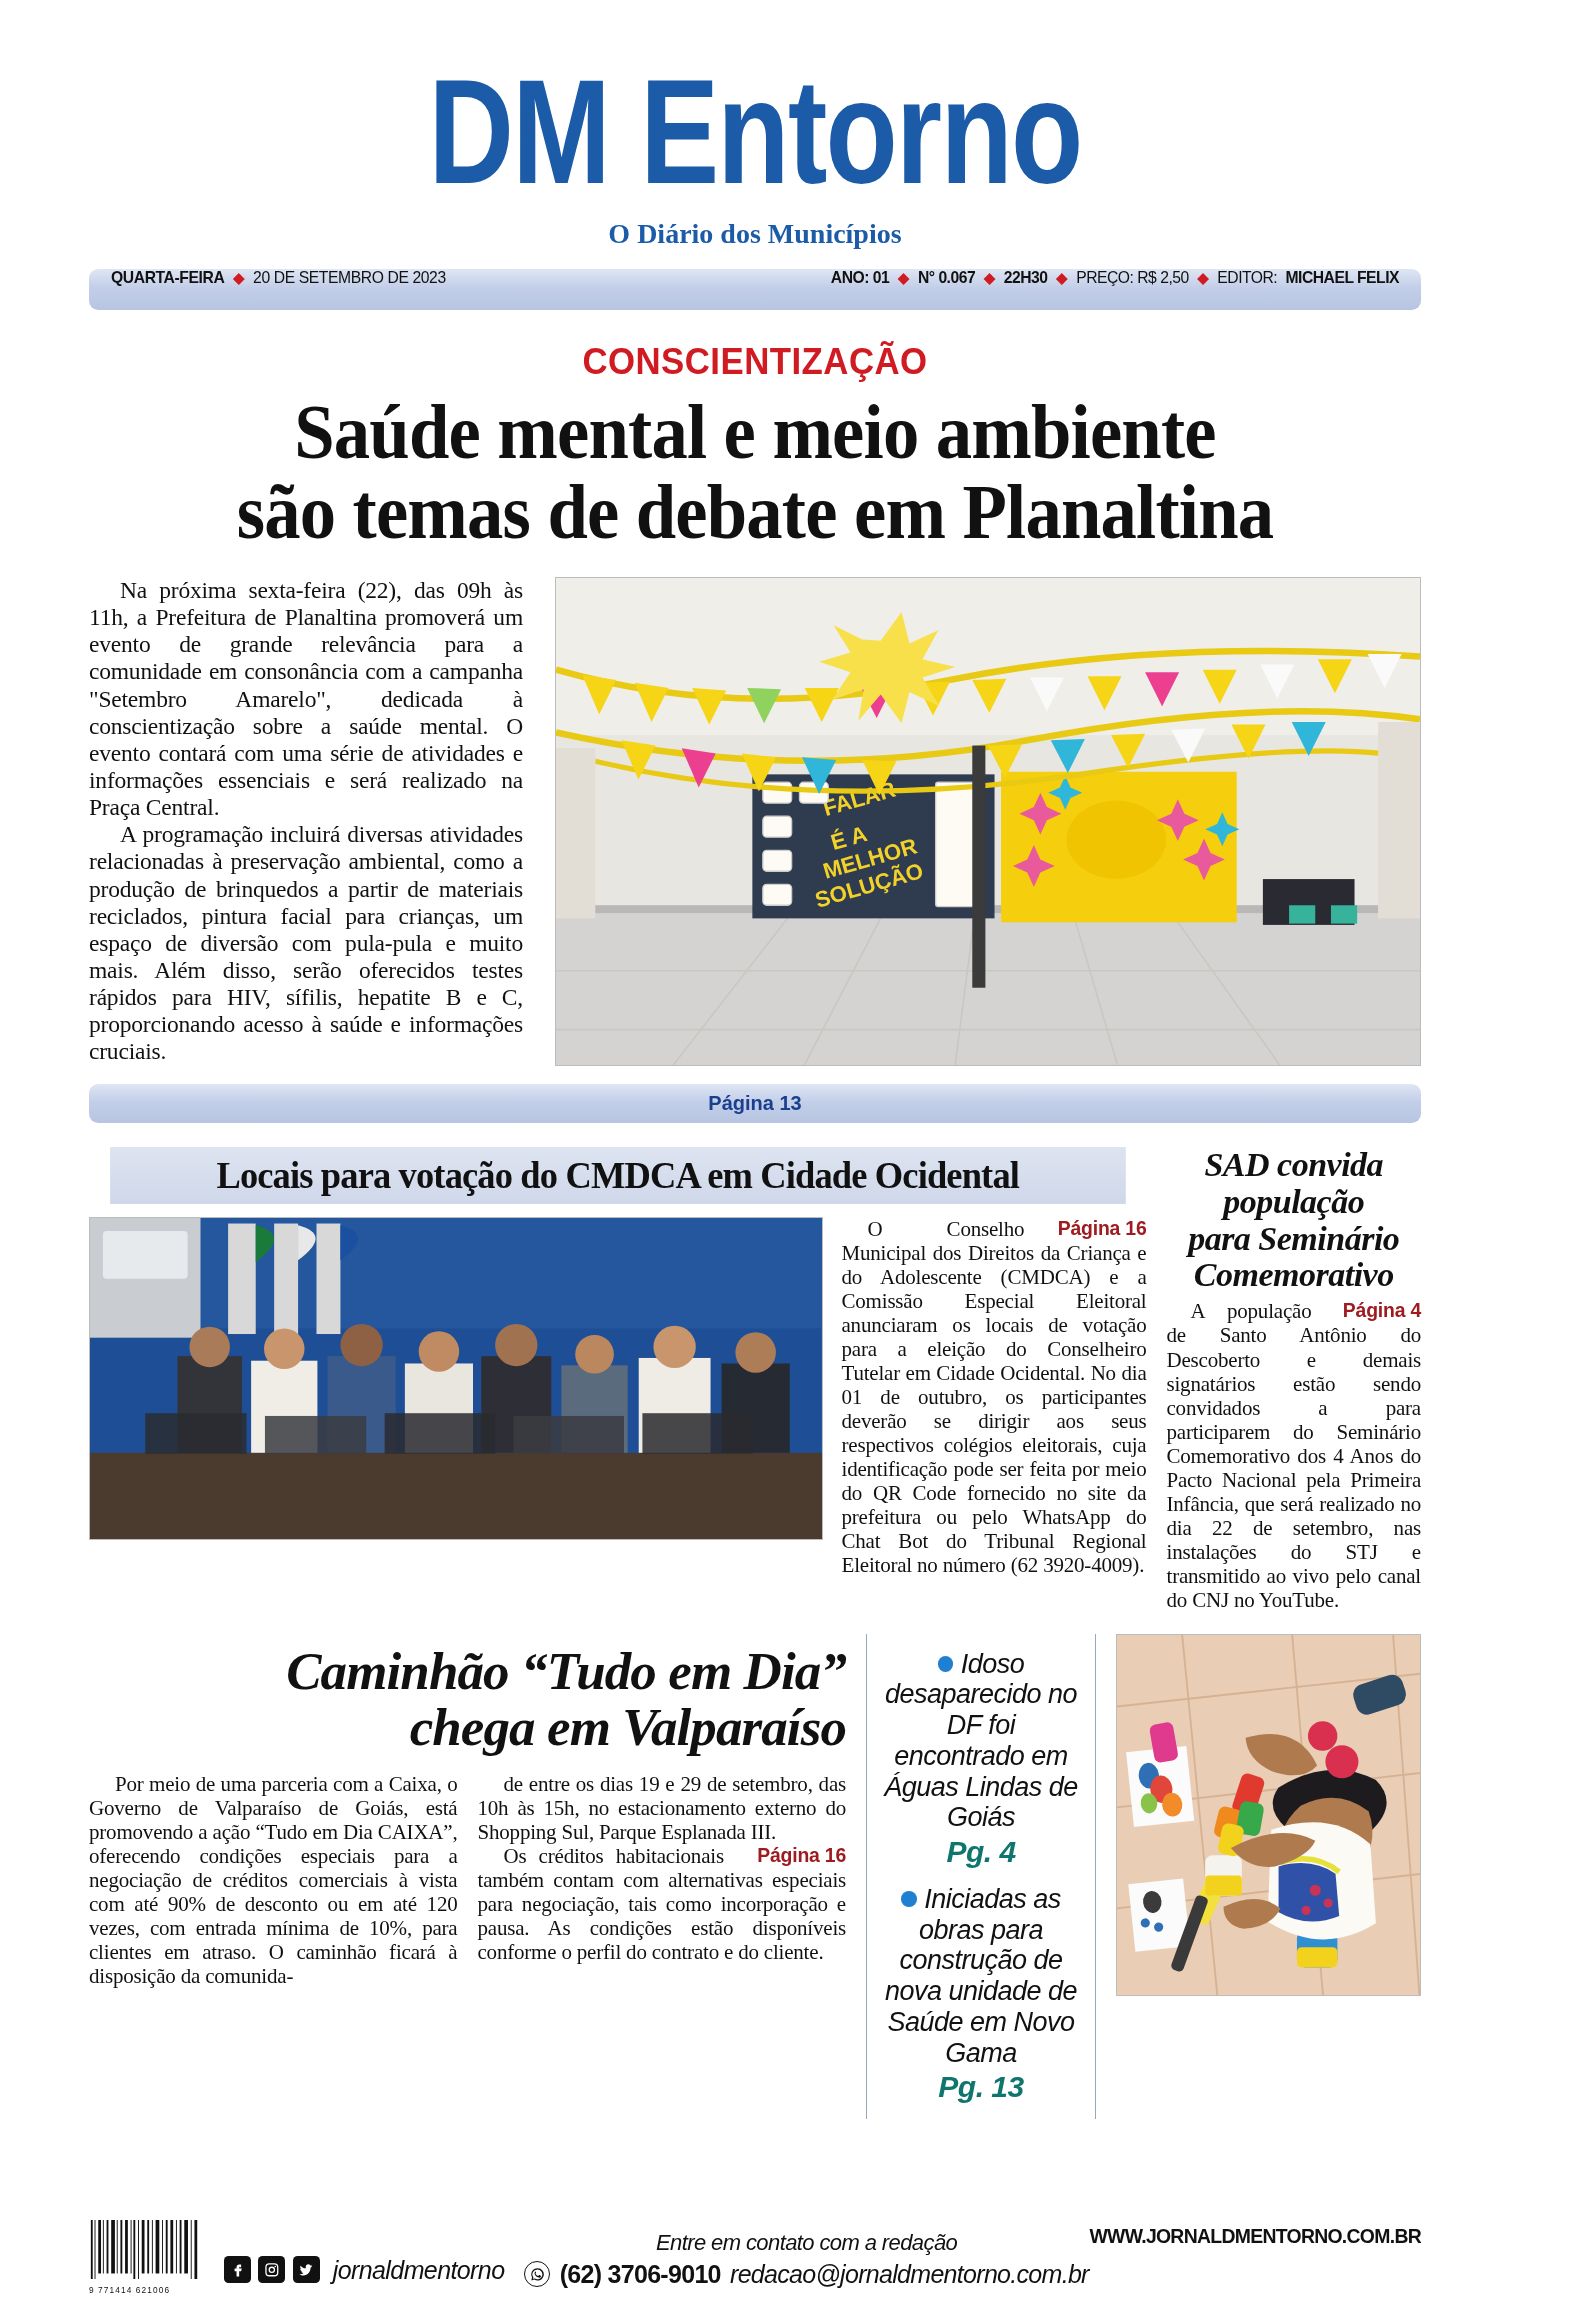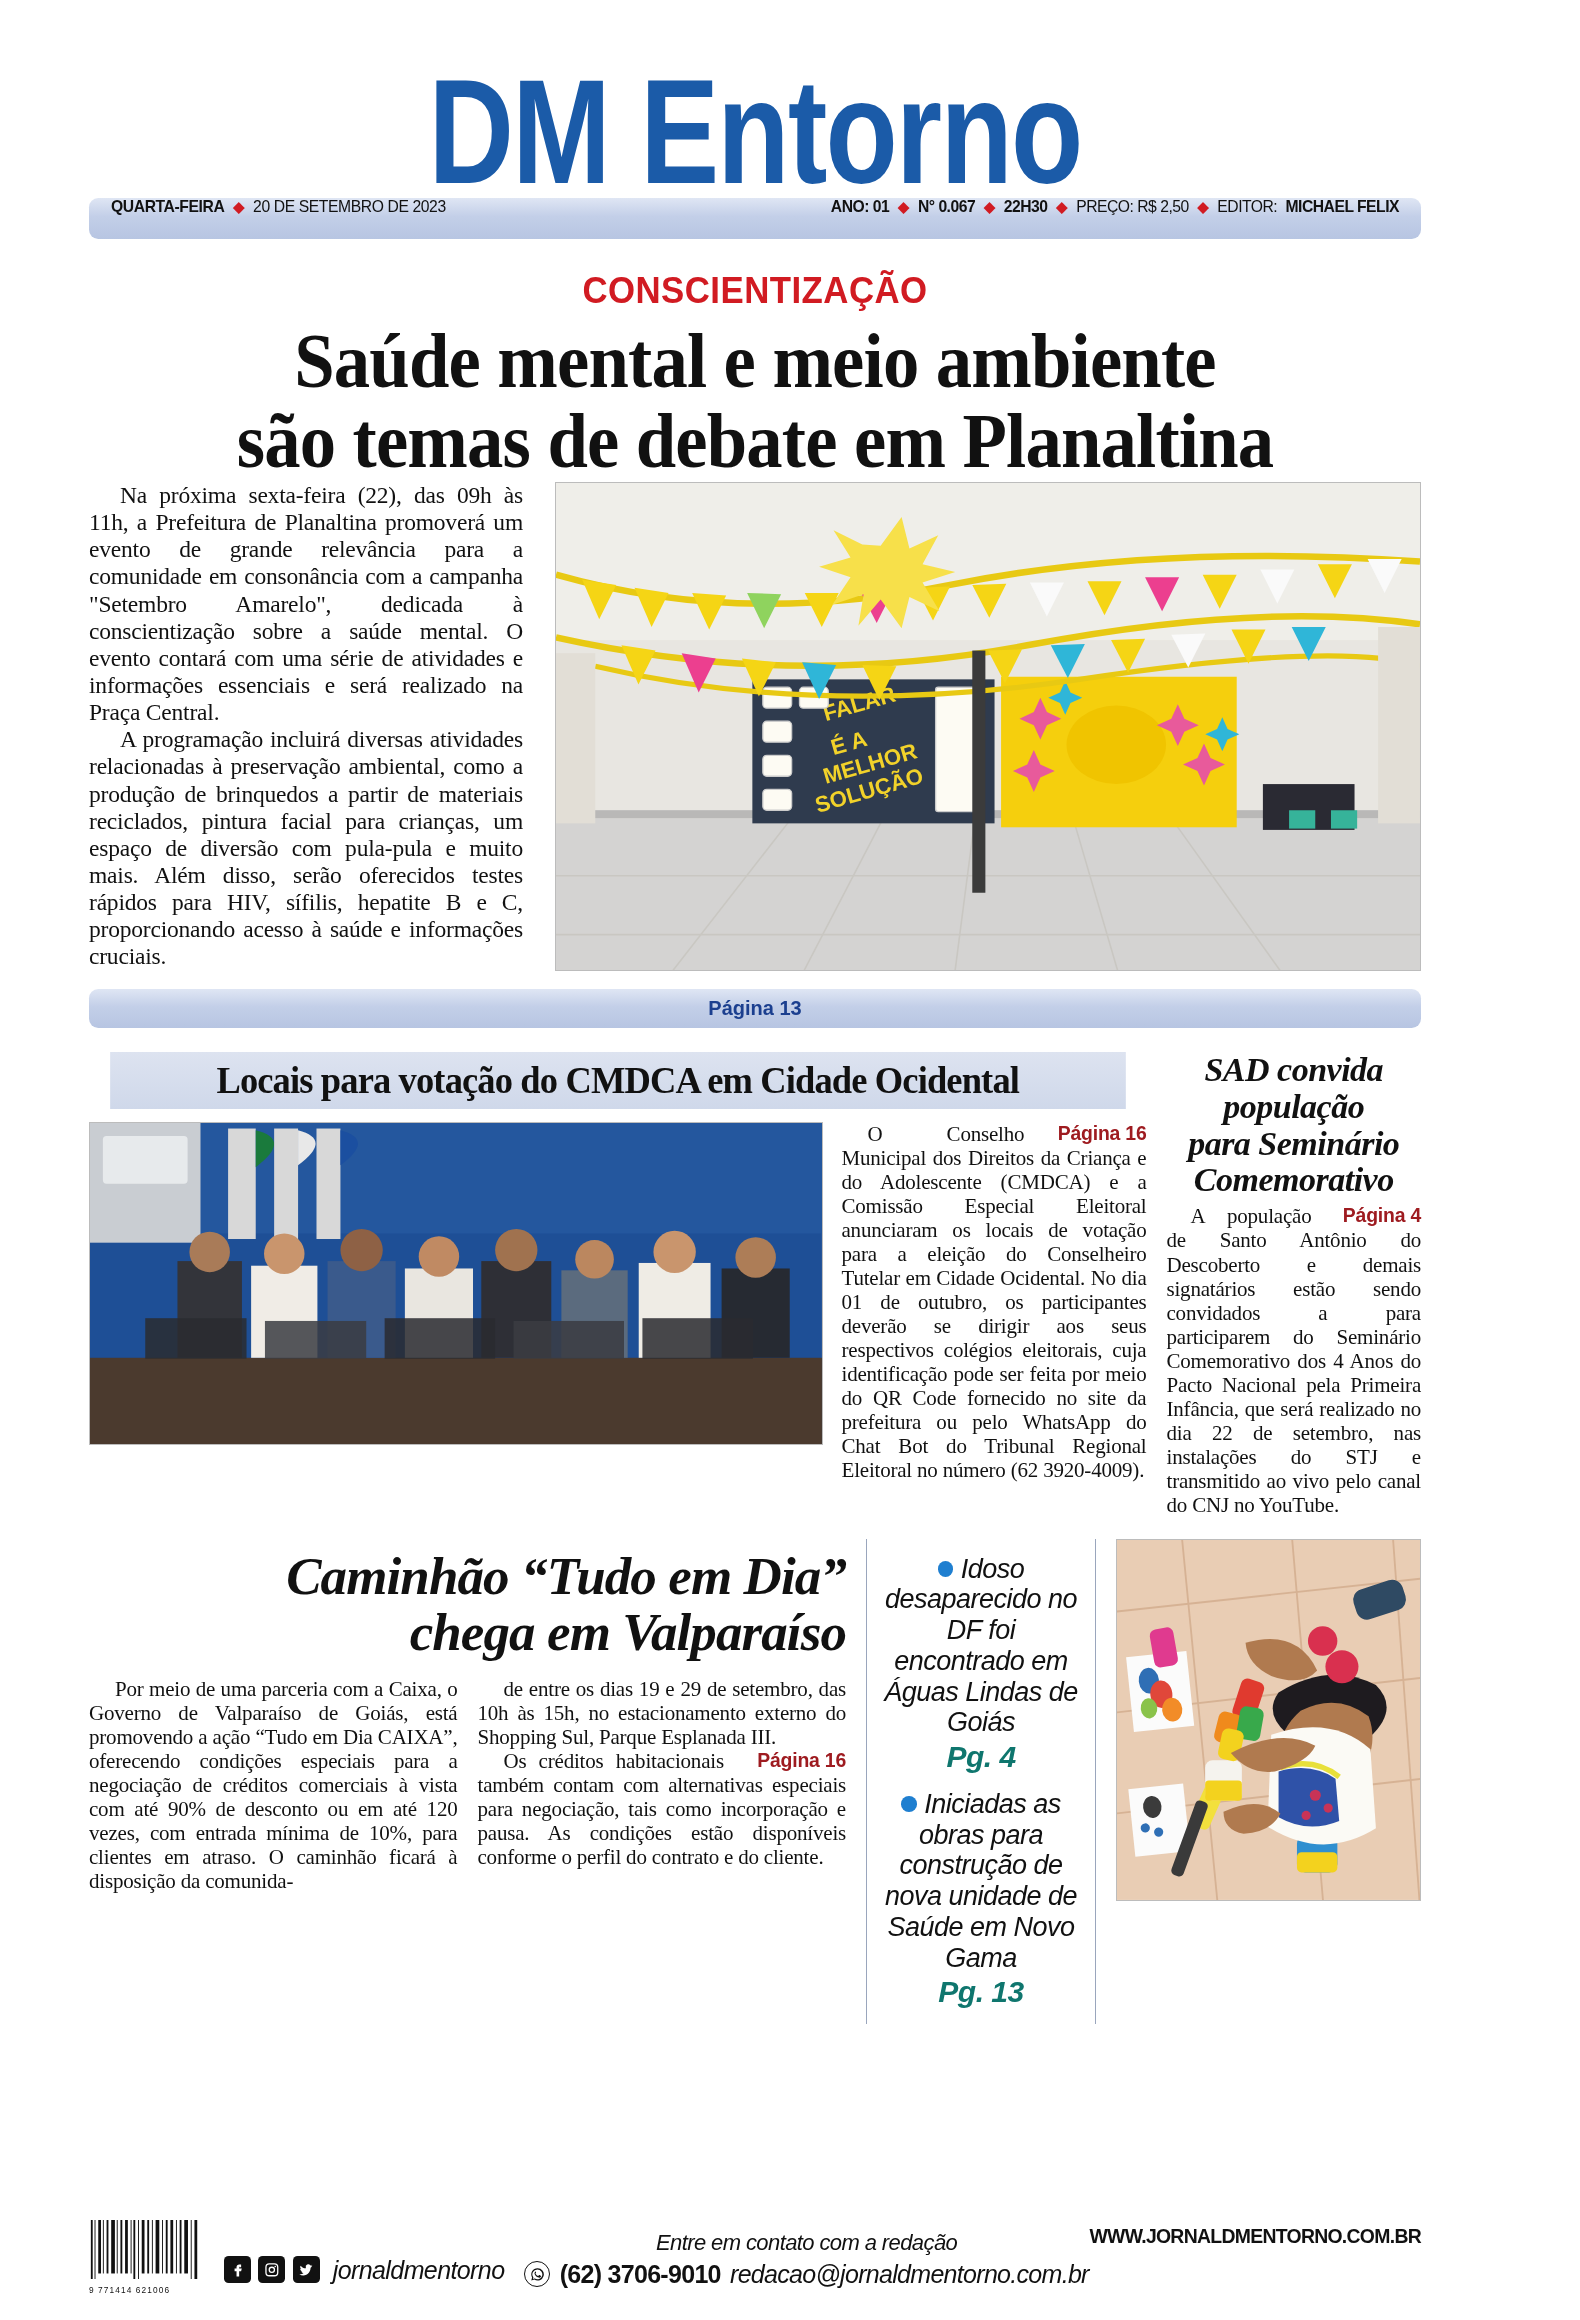--- a/index.html
+++ b/index.html
@@ -67,21 +67,21 @@
     text-align:center;
     font-family:"Liberation Serif", serif;
     font-weight:bold;
     font-size:79px;
     line-height:1.02;
     letter-spacing:-0.9px;
     margin-top:9.2px;
     transform:scaleX(0.92);
     transform-origin:center;
   }
-  .lead-wrap { display:flex; gap:32px; }
+  .lead-wrap { display:flex; gap:32px; margin-top:24px; }
   .lead-col { width:434px; }
   .lead-col p {
     margin:0; text-align:justify; text-indent:31px;
     font-size:23.5px; line-height:1.155; letter-spacing:-0.2px;
     hyphens:auto;
   }
   .lead-img { flex:1; border:0.9px solid #bcbcbc; position:relative; overflow:hidden; }
 
   
   .pagebar {
@@ -179,20 +179,21 @@
   
   .ph { position:absolute; inset:0; }
 </style>
 </head>
 <body>
 
 <div class="page">
 
   <div class="masthead">
     <div class="logo">DM Entorno</div>
+    <div class="tagline">O Diário dos Municípios</div>
   </div>
 
   <div class="infobar">
     <div class="left">
       <span class="dia">QUARTA-FEIRA</span>
       <span class="dmd">◆</span>
       <span class="dat">20 DE SETEMBRO DE 2023</span>
     </div>
     <div class="right">
       <span class="ib b">ANO: 01</span>

